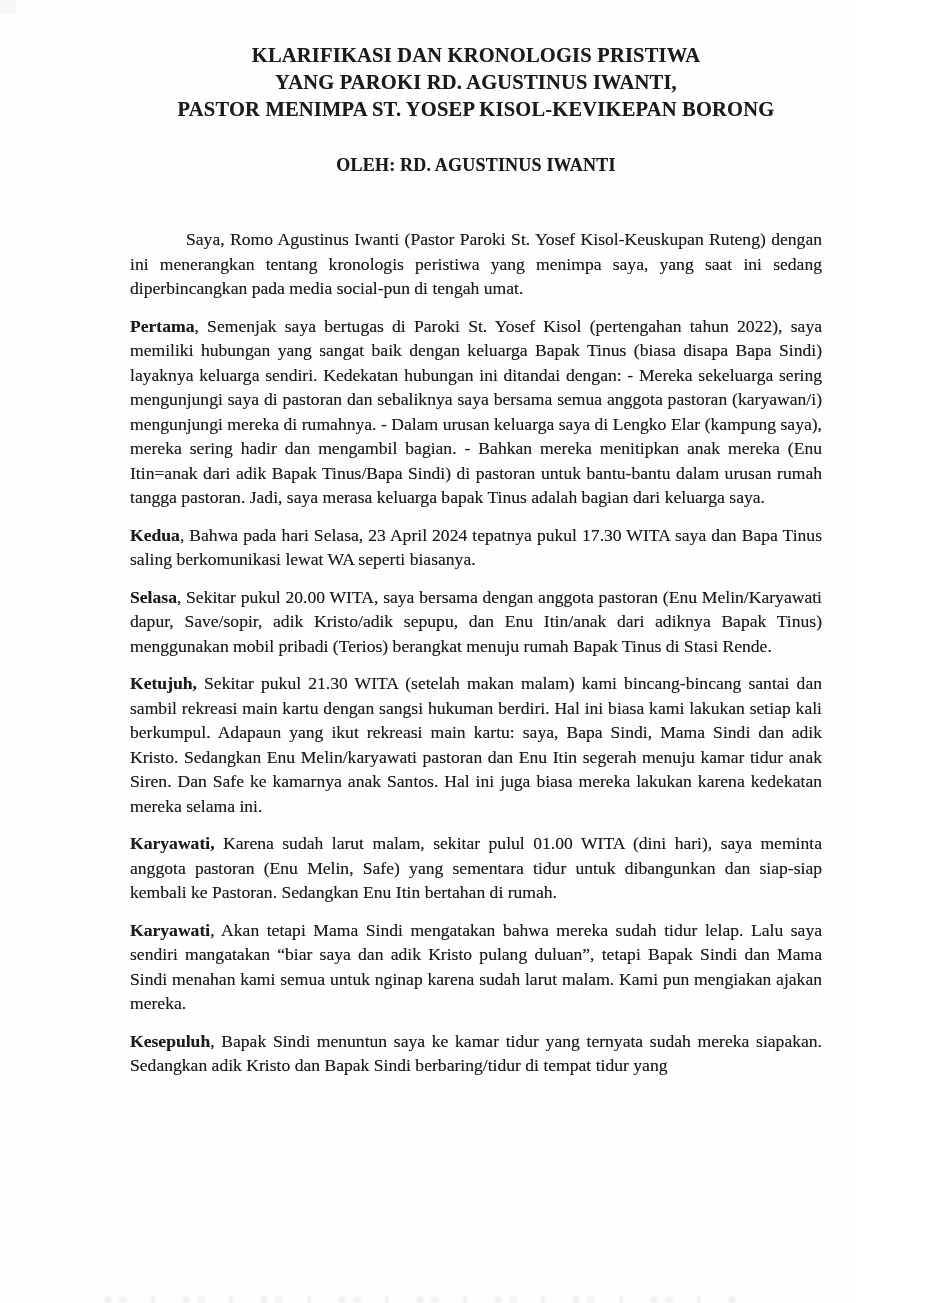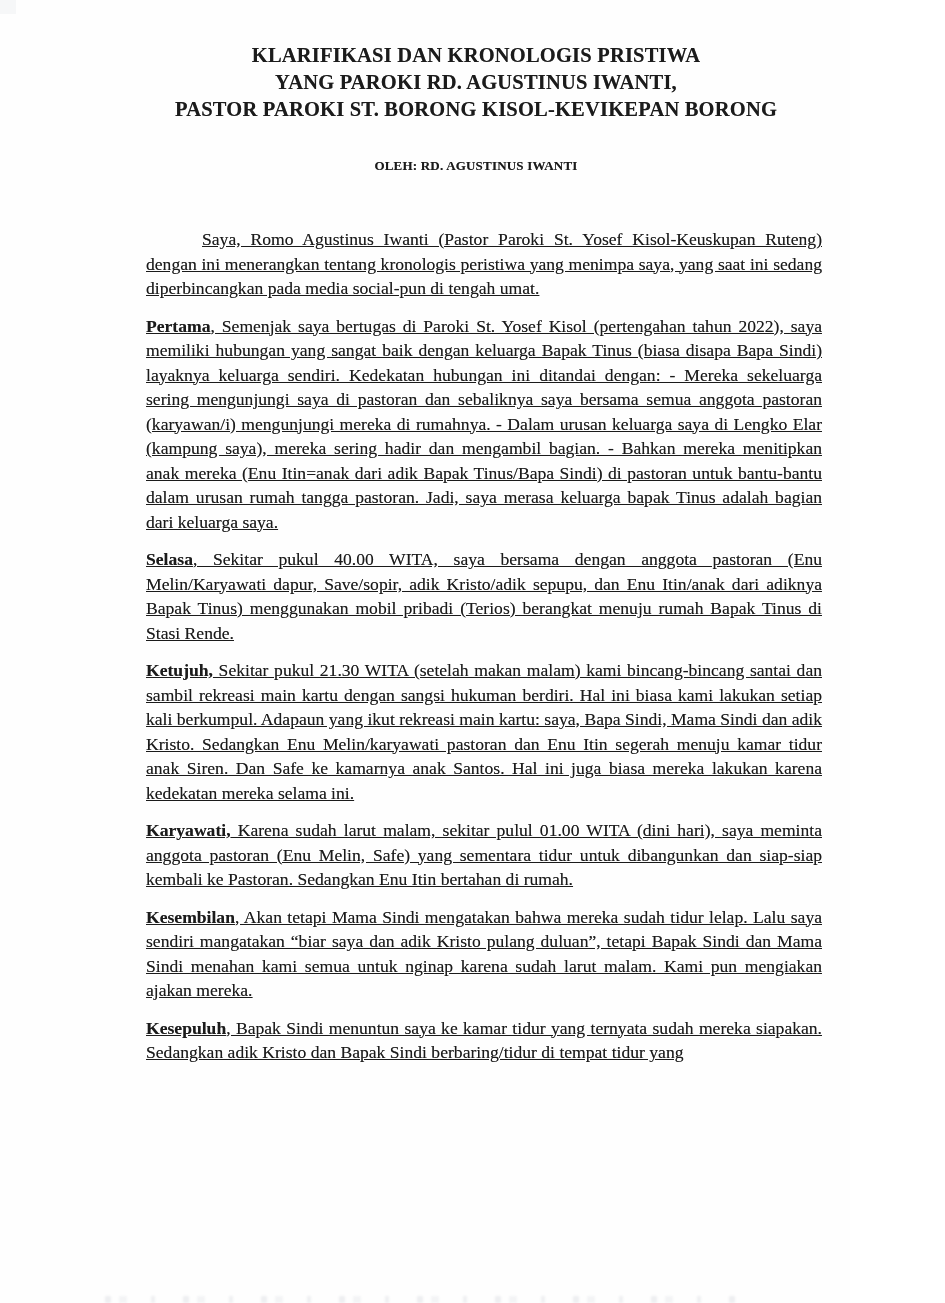--- a/index.html
+++ b/index.html
@@ -27,34 +27,33 @@
   .title-block {
     text-align: center;
     font-weight: bold;
     font-size: 20.5px;
     line-height: 27px;
     letter-spacing: 0.2px;
   }
   .byline {
     text-align: center;
     font-weight: bold;
-    font-size: 13px;
+    font-size: 18px;
     line-height: 27px;
     margin-top: 29px;
     letter-spacing: 0.2px;
   }
   .body-block {
     margin-top: 48px;
     font-size: 17.6px;
     line-height: 24.5px;
     text-align: justify;
   }
   .body-block p {
-    margin: 0 0 13px 16px;
-    text-decoration: underline;
+    margin: 0 0 13px 0;
   }
   p.intro {
     text-indent: 56px;
   }
   .lead {
     font-weight: bold;
   }
   
   .cutoff-strip {
     position: absolute;
@@ -87,42 +86,43 @@
 <body>
 
 <div class="page">
   <div class="corner-artifact"></div>
 
   <div class="content">
 
     <div class="title-block">
       <div>KLARIFIKASI DAN KRONOLOGIS PRISTIWA</div>
       <div>YANG PAROKI RD. AGUSTINUS IWANTI,</div>
-      <div>PASTOR PAROKI ST. BORONG KISOL-KEVIKEPAN BORONG</div>
+      <div>PASTOR MENIMPA ST. YOSEP KISOL-KEVIKEPAN BORONG</div>
     </div>
 
     <div class="byline">OLEH: RD. AGUSTINUS IWANTI</div>
 
     <div class="body-block">
 
       <p class="intro">Saya, Romo Agustinus Iwanti (Pastor Paroki St. Yosef Kisol-Keuskupan Ruteng) dengan ini menerangkan tentang kronologis peristiwa yang menimpa saya, yang saat ini sedang diperbincangkan pada media social-pun di tengah umat.</p>
 
       <p><span class="lead">Pertama</span><span>, Semenjak saya bertugas di Paroki St. Yosef  Kisol (pertengahan tahun 2022), saya memiliki hubungan yang sangat baik dengan keluarga Bapak Tinus (biasa disapa Bapa Sindi) layaknya keluarga sendiri. Kedekatan hubungan ini ditandai dengan: - Mereka sekeluarga sering mengunjungi saya di pastoran dan sebaliknya saya bersama semua anggota pastoran (karyawan/i) mengunjungi mereka di rumahnya. - Dalam urusan keluarga saya di Lengko Elar (kampung saya),  mereka sering hadir dan mengambil bagian. - Bahkan mereka menitipkan anak mereka (Enu Itin=anak dari adik Bapak Tinus/Bapa Sindi) di pastoran untuk bantu-bantu dalam urusan rumah tangga pastoran. Jadi, saya merasa keluarga bapak Tinus adalah bagian dari keluarga saya.</span></p>
 
+      <p><span class="lead">Kedua</span><span>, Bahwa pada hari Selasa, 23 April 2024 tepatnya pukul 17.30 WITA saya dan Bapa Tinus saling berkomunikasi lewat WA seperti biasanya.</span></p>
 
 
-      <p><span class="lead">Selasa</span><span>, Sekitar pukul 40.00 WITA, saya bersama dengan anggota pastoran (Enu Melin/Karyawati dapur, Save/sopir, adik Kristo/adik sepupu, dan Enu Itin/anak dari adiknya Bapak Tinus) menggunakan mobil pribadi (Terios) berangkat menuju rumah Bapak Tinus di Stasi Rende.</span></p>
+      <p><span class="lead">Selasa</span><span>, Sekitar pukul 20.00 WITA, saya bersama dengan anggota pastoran (Enu Melin/Karyawati dapur, Save/sopir, adik Kristo/adik sepupu, dan Enu Itin/anak dari adiknya Bapak Tinus) menggunakan mobil pribadi (Terios) berangkat menuju rumah Bapak Tinus di Stasi Rende.</span></p>
 
 
 
       <p><span class="lead">Ketujuh,</span><span> Sekitar pukul 21.30 WITA (setelah makan malam) kami bincang-bincang santai dan sambil rekreasi main kartu dengan sangsi hukuman berdiri. Hal ini biasa kami lakukan setiap kali berkumpul.  Adapaun yang ikut rekreasi main kartu: saya, Bapa Sindi, Mama Sindi dan adik Kristo. Sedangkan Enu Melin/karyawati pastoran dan Enu Itin segerah menuju kamar tidur anak Siren. Dan Safe ke kamarnya anak Santos. Hal ini juga biasa mereka lakukan karena kedekatan mereka selama ini.</span></p>
 
       <p><span class="lead">Karyawati,</span><span> Karena sudah larut malam, sekitar pulul 01.00 WITA (dini hari), saya meminta anggota pastoran (Enu Melin, Safe) yang sementara tidur untuk dibangunkan dan siap-siap kembali ke Pastoran. Sedangkan Enu Itin bertahan di rumah.</span></p>
 
-      <p><span class="lead">Kesembilan</span><span>, Akan tetapi Mama Sindi mengatakan bahwa mereka sudah tidur lelap. Lalu saya sendiri mangatakan “biar saya dan adik Kristo pulang duluan”, tetapi Bapak Sindi dan Mama Sindi menahan kami semua untuk nginap karena sudah larut malam. Kami pun mengiakan ajakan mereka.</span></p>
+      <p><span class="lead">Karyawati</span><span>, Akan tetapi Mama Sindi mengatakan bahwa mereka sudah tidur lelap. Lalu saya sendiri mangatakan “biar saya dan adik Kristo pulang duluan”, tetapi Bapak Sindi dan Mama Sindi menahan kami semua untuk nginap karena sudah larut malam. Kami pun mengiakan ajakan mereka.</span></p>
 
       <p><span class="lead">Kesepuluh</span><span>, Bapak Sindi menuntun saya ke kamar tidur yang ternyata sudah mereka siapakan. Sedangkan adik Kristo dan Bapak Sindi berbaring/tidur di tempat tidur yang</span></p>
 
     </div>
   </div>
 
   <div class="cutoff-strip"></div>
 </div>
 
 </body></html>

